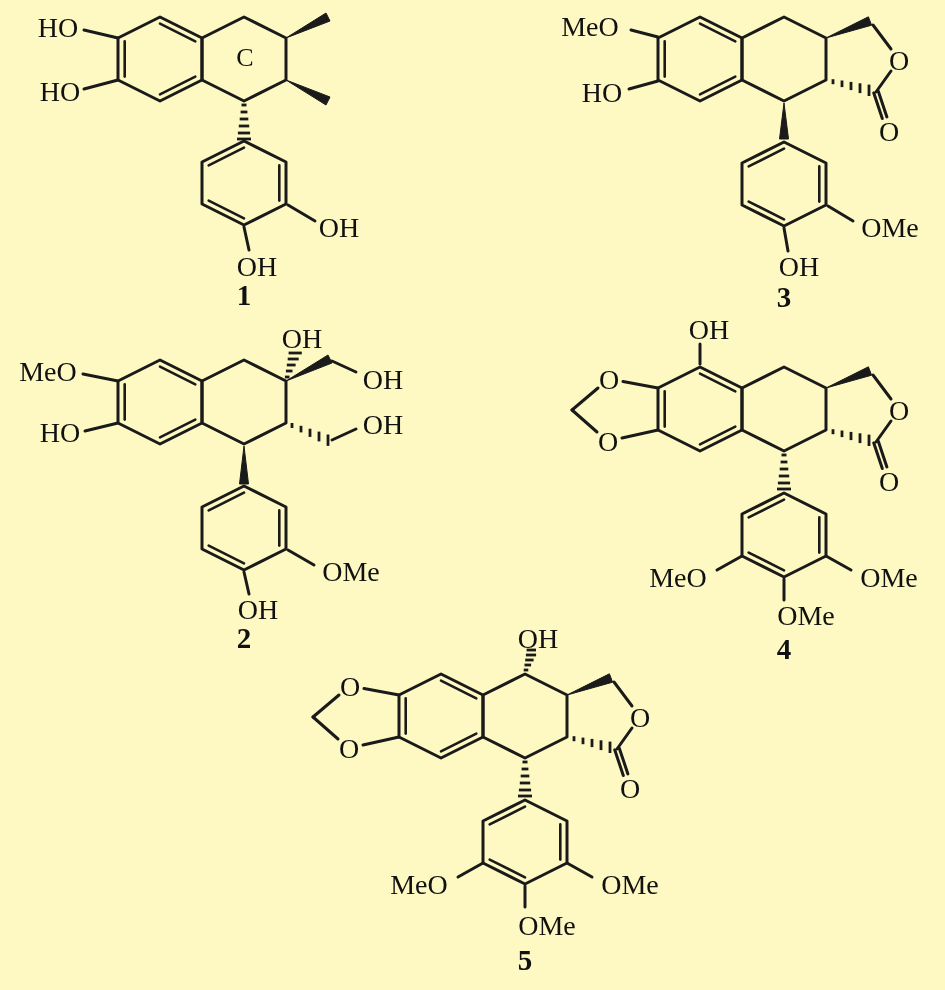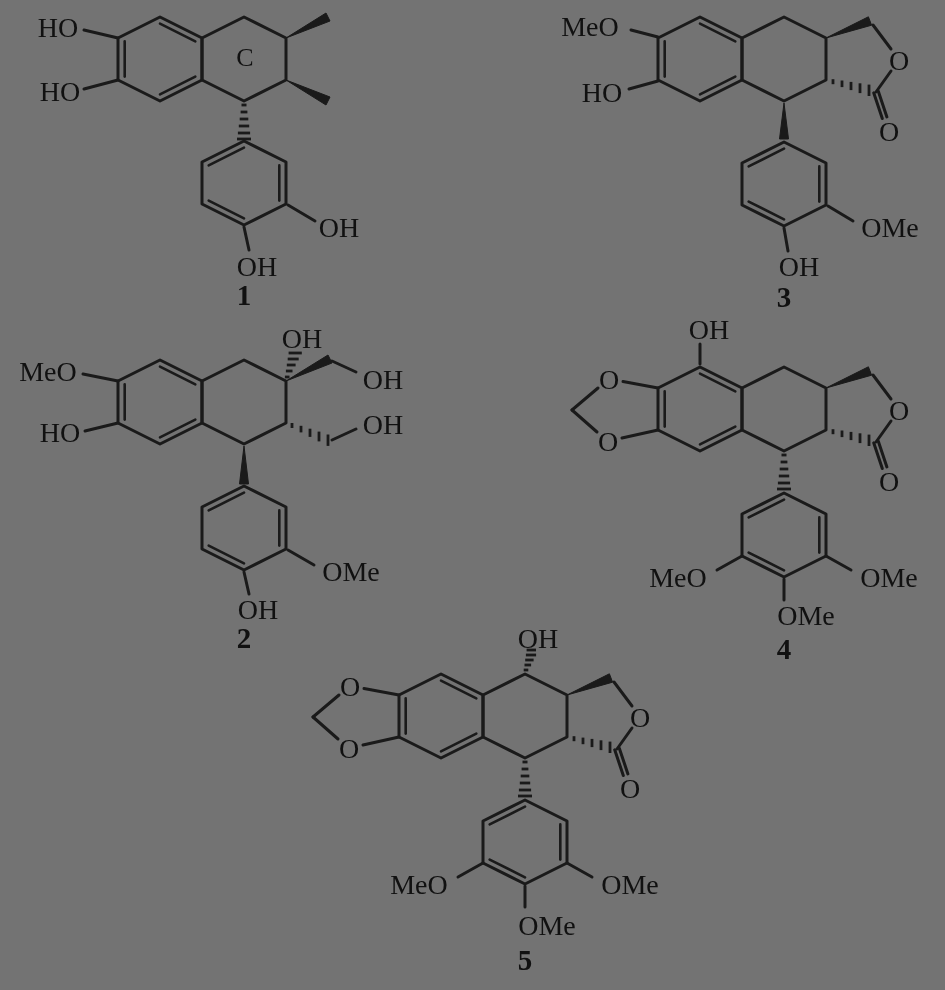--- a/index.html
+++ b/index.html
@@ -1,16 +1,16 @@
 <!DOCTYPE html>
 <html><head>
 <meta charset="utf-8">
 <style>
   html,body{margin:0;padding:0;background:#ffffff;}
-  .figure-canvas{position:relative;width:945px;height:990px;background:#737373;overflow:hidden;text-align:center;}
+  .figure-canvas{position:relative;width:945px;height:990px;background:#fef9c3;overflow:hidden;text-align:center;}
   svg{display:block;}
   .bond{stroke:#1a1a1a;stroke-width:3;fill:none;stroke-linecap:round;stroke-linejoin:round;}
   .inner{stroke:#1a1a1a;stroke-width:2.6;fill:none;stroke-linecap:round;}
   .hash{stroke:#1a1a1a;stroke-width:2.8;fill:none;stroke-linecap:butt;}
   .wedge{fill:#1a1a1a;stroke:#1a1a1a;stroke-width:1;stroke-linejoin:round;}
   text{font-family:"Liberation Serif","DejaVu Serif",serif;font-size:28px;fill:#111111;
        text-anchor:middle;dominant-baseline:central;}
   text.num{font-weight:bold;font-size:29px;}
   text.ring-label{font-size:26px;}
 </style>

